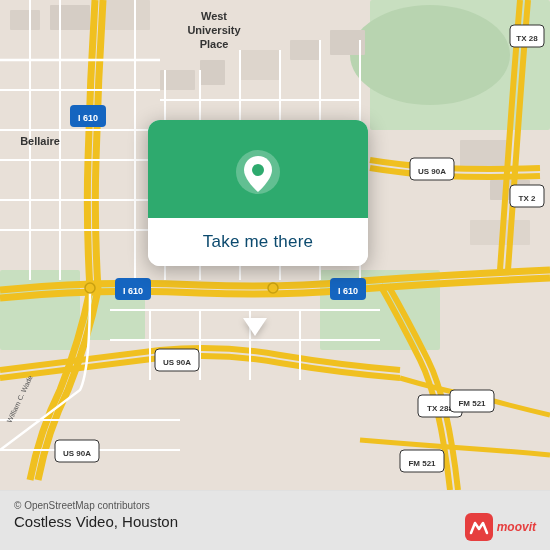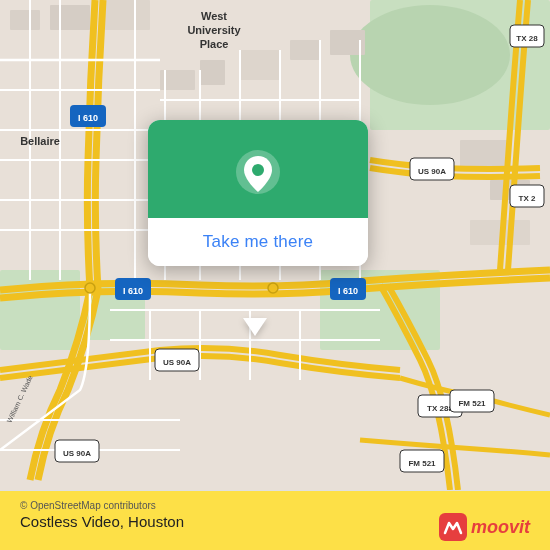--- a/index.html
+++ b/index.html
@@ -57,35 +57,35 @@
       height: 48px;
     }
 
     #take-me-there-btn {
       width: 100%;
       padding: 14px 0;
       background: white;
       border: none;
       font-size: 17px;
       font-weight: 500;
-      color: #3b82f6;
+      color: #0c4a6e;
       cursor: pointer;
       text-align: center;
       letter-spacing: 0.2px;
     }
 
     
     #bottom-bar {
       width: 550px;
       height: 60px;
-      background: #fde047;
+      background: #e5e5e5;
       display: flex;
       flex-direction: column;
       justify-content: center;
-      padding: 6px 20px;
+      padding: 6px 14px;
       border-top: 1px solid #e0e0e0;
     }
 
     #attribution {
       font-size: 10px;
       color: #555;
       margin-bottom: 2px;
     }
 
     #bottom-info {
@@ -105,21 +105,21 @@
       align-items: center;
       gap: 4px;
     }
 
     #moovit-icon {
       width: 28px;
       height: 28px;
     }
 
     #moovit-text {
-      font-size: 18px;
+      font-size: 12px;
       font-weight: bold;
       color: #e63e3e;
       font-style: italic;
     }
 
     
     #popup-pointer {
       position: absolute;
       top: 318px;
       left: 243px;

